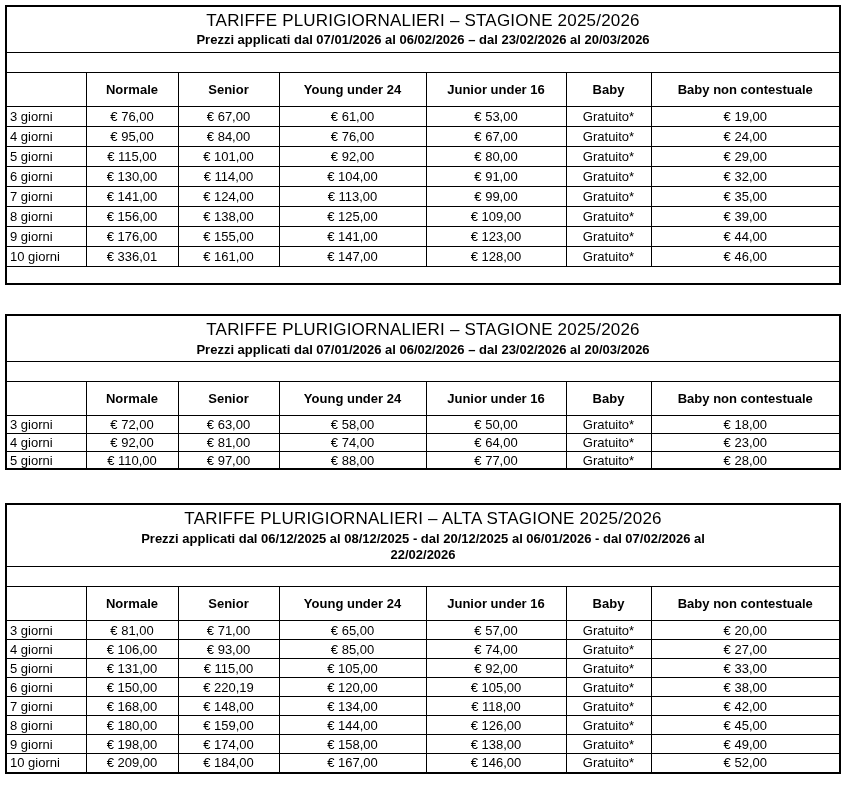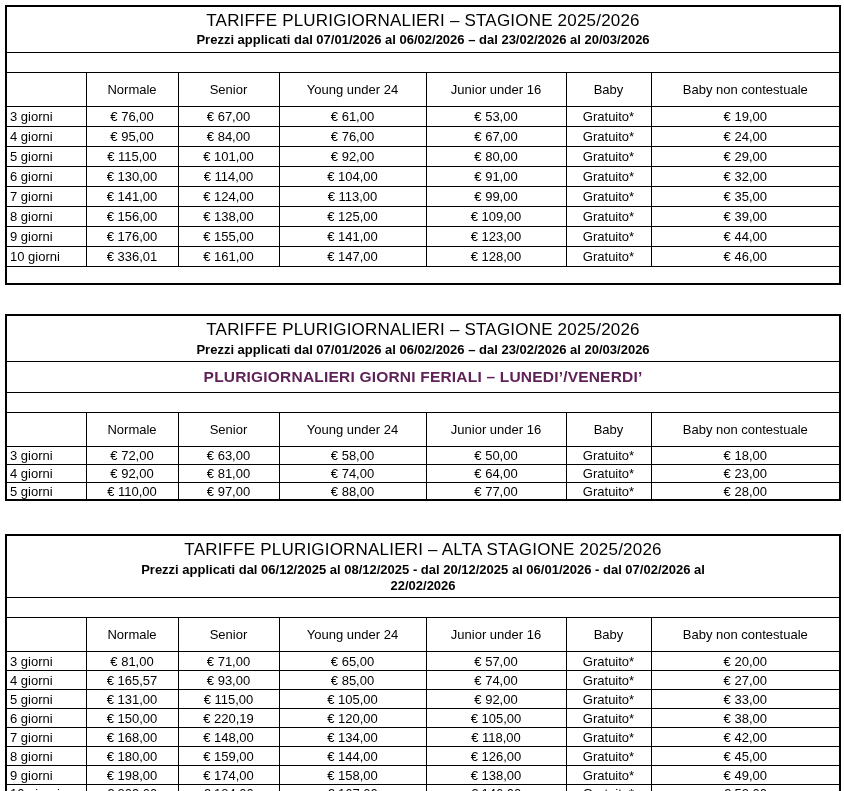--- a/index.html
+++ b/index.html
@@ -46,21 +46,21 @@
     letter-spacing: 0.2px;
     padding: 6px 0;
   }
 
   
   .spacer-cell { height: 20px; }
   .spacer-cell.bottom { height: 18px; }
 
   
   tr.header-row th, tr.header-row td {
-    font-weight: normal;
+    font-weight: bold;
     font-size: 13px;
     height: 22px;
     padding: 9px 3px;
     white-space: nowrap;
   }
   th.ac { text-align: center; }
   th.al { text-align: center; }
 
   
   td.label {
@@ -197,23 +197,20 @@
         <col style="width: 140px;">
         <col style="width: 85px;">
         <col style="width: 189px;">
       </colgroup>
       <tbody>
         <tr class="title-row">
           <td class="title-cell" colspan="7">
             <div class="table-title">TARIFFE PLURIGIORNALIERI – STAGIONE 2025/2026</div>
             <div class="table-subtitle">Prezzi applicati dal 07/01/2026 al 06/02/2026 – dal 23/02/2026 al 20/03/2026</div>
           </td>
-        </tr>
-        <tr class="banner-row">
-          <td class="banner-cell" colspan="7" style="color: rgb(95, 34, 87);">PLURIGIORNALIERI GIORNI FERIALI – LUNEDI’/VENERDI’</td>
         </tr>
         <tr class="spacer-row">
           <td class="spacer-cell" colspan="7"></td>
         </tr>
         <tr class="header-row">
           <td class="hdr-empty"></td>
           <th class="ac">Normale</th>
           <th class="ac">Senior</th>
           <th class="al">Young under 24</th>
           <th class="al">Junior under 16</th>
@@ -283,21 +280,21 @@
           <td class="label">3 giorni</td>
           <td class="val">€ 81,00</td>
           <td class="val">€ 71,00</td>
           <td class="val">€ 65,00</td>
           <td class="val">€ 57,00</td>
           <td class="val">Gratuito*</td>
           <td class="val">€ 20,00</td>
         </tr>
         <tr class="data-row">
           <td class="label">4 giorni</td>
-          <td class="val">€ 165,57</td>
+          <td class="val">€ 106,00</td>
           <td class="val">€ 93,00</td>
           <td class="val">€ 85,00</td>
           <td class="val">€ 74,00</td>
           <td class="val">Gratuito*</td>
           <td class="val">€ 27,00</td>
         </tr>
         <tr class="data-row">
           <td class="label">5 giorni</td>
           <td class="val">€ 131,00</td>
           <td class="val">€ 115,00</td>

